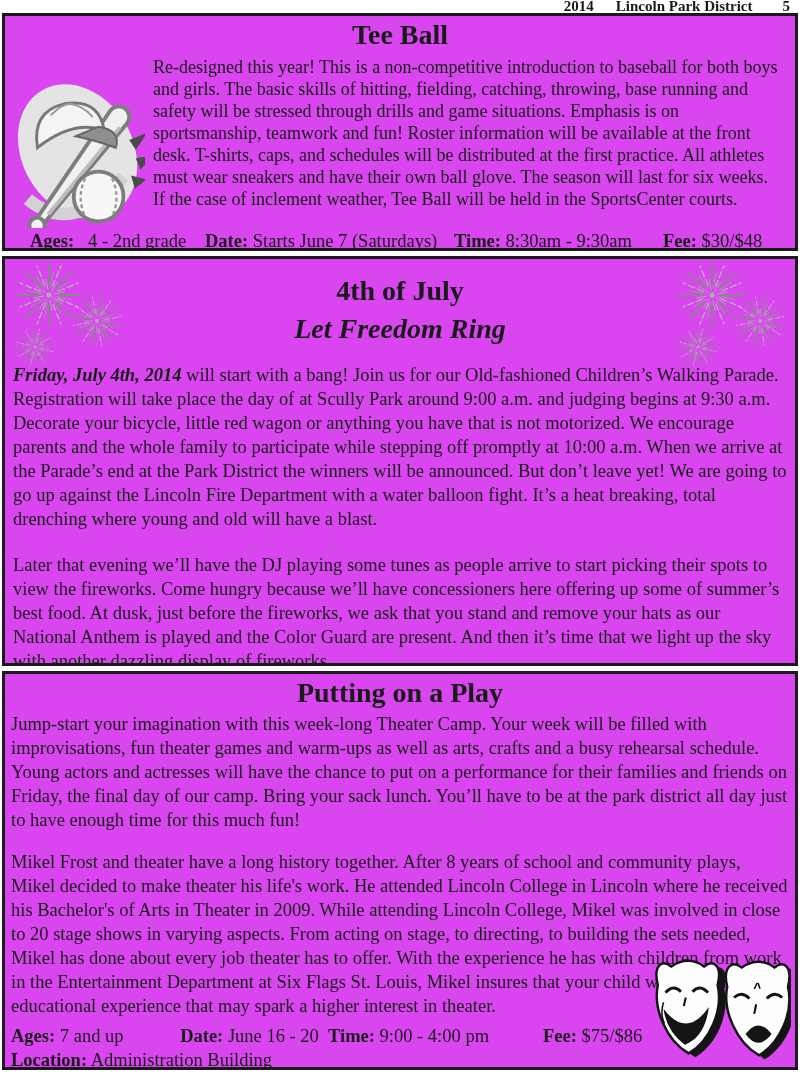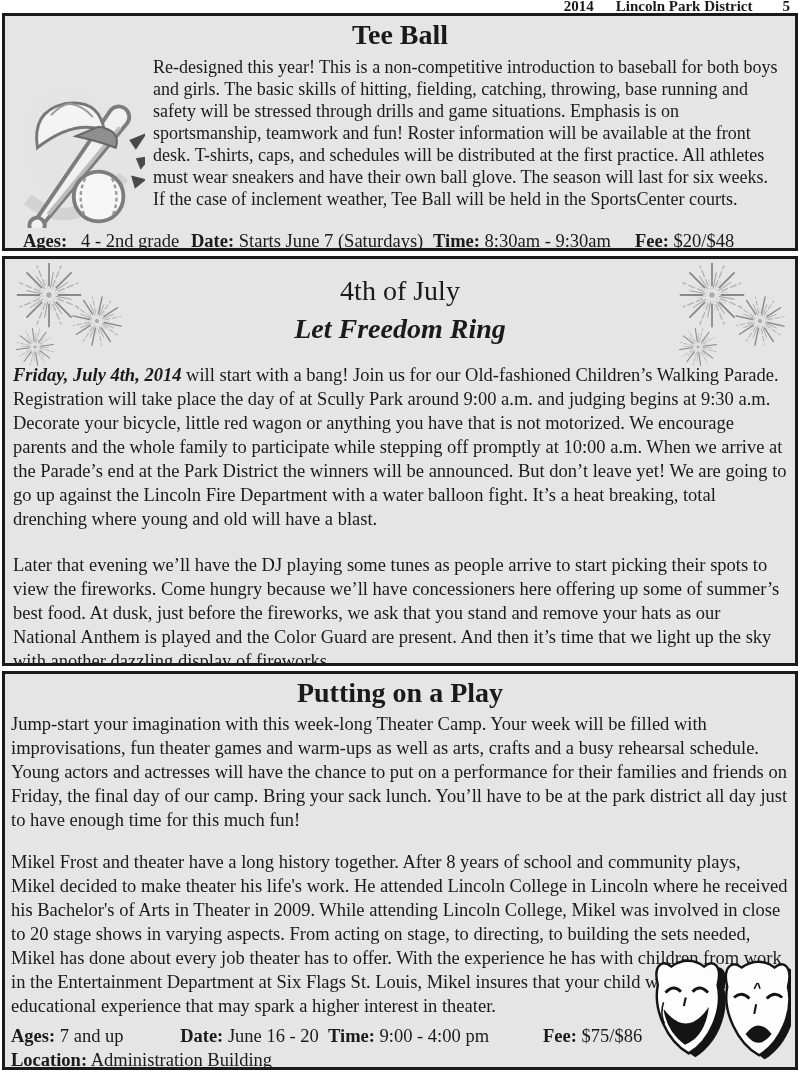--- a/index.html
+++ b/index.html
@@ -10,47 +10,47 @@
   }
   
   .pagehead{
     height:13px;display:flex;justify-content:flex-end;align-items:flex-start;
     font-weight:bold;font-size:15px;line-height:13px;padding-right:10px;
   }
   .pagehead .yr{margin-right:22px;}
   .pagehead .pg{margin-left:30px;}
   
   .box{
-    margin:0 2px 5px 2px;border:3px solid #1a1a1a;background:#e5e5e5;
+    margin:0 2px 5px 2px;border:3px solid #1a1a1a;background:#d946ef;
     position:relative;box-sizing:border-box;overflow:hidden;
   }
   .box1{height:238px;}
   .box2{height:410px;}
   .box3{height:399px;}
   h1.sect{
     text-align:center;font-size:28px;line-height:34px;margin:2px 0 0 0;
     font-weight:bold;
   }
   
   .tb-art{float:left;width:132px;height:172px;margin:4px 8px 2px 8px;}
   .tb-body{
     font-size:18px;line-height:22px;margin:4px 12px 0 0;text-align:left;padding-left:36px;
   }
   .metaline{
     clear:both;font-size:18.5px;line-height:22px;margin-top:8px;
     padding-left:18px;white-space:nowrap;
   }
-  .metaline .pair{display:inline-block;}
+  .metaline .pair{display:inline-block;margin-left:7px;}
   .metaline b{font-weight:bold;}
   .m1-0{width:168px;} .m1-1{width:242px;} .m1-2{width:202px;}
   
   .fw{position:absolute;top:4px;width:115px;height:105px;}
   .fw-left{left:6px;} .fw-right{right:6px;}
   .j4-title{
-    text-align:center;font-size:28px;line-height:36px;font-weight:normal;
+    text-align:center;font-size:28px;line-height:36px;font-weight:bold;
     margin:14px 0 0 0;
   }
   .j4-sub{
     text-align:center;font-size:28px;line-height:36px;font-weight:bold;
     font-style:italic;margin:2px 0 0 0;
   }
   .j4-para{font-size:18.5px;line-height:24px;margin:16px 8px 0 8px;}
   .j4-para + .j4-para{margin-top:22px;}
   .lead{font-weight:bold;font-style:italic;}
   
@@ -89,21 +89,21 @@
     <path d="M88,74 Q112,78 106,96 Q84,88 64,84 Z" fill="#8f8f8f" stroke="#666666" stroke-width="2"></path>
     <circle cx="88" cy="147" r="26" fill="#f7f7f7" stroke="#7d7d7d" stroke-width="4"></circle>
     <path d="M74,128 Q65,147 73,166" stroke="#9a9a9a" stroke-width="2.5" fill="none" stroke-dasharray="4 3"></path>
     <path d="M102,128 Q111,147 103,166" stroke="#9a9a9a" stroke-width="2.5" fill="none" stroke-dasharray="4 3"></path>
     <path d="M120,88 L139,80 L127,98 Z" fill="#4a4a4a"></path>
     <path d="M127,107 L144,104 L132,119 Z" fill="#4a4a4a"></path>
     <path d="M122,125 L138,129 L126,139 Z" fill="#4a4a4a"></path>
   </svg>
   <p class="tb-body">Re-designed this year! This is a non-competitive introduction to baseball for both boys and girls. The basic skills of hitting, fielding, catching, throwing, base running and safety will be stressed through drills and game situations. Emphasis is on sportsmanship, teamwork and fun! Roster information will be available at the front desk. T-shirts, caps, and schedules will be distributed at the first practice. All athletes must wear sneakers and have their own ball glove. The season will last for six weeks. If the case of inclement weather, Tee Ball will be held in the SportsCenter courts.</p>
   <div class="metaline">
-    <span class="pair m1-0"><b>Ages:</b>&nbsp;&nbsp; <span>4 - 2nd grade</span></span><span class="pair m1-1"><b>Date:</b> <span>Starts June 7 (Saturdays)</span></span><span class="pair m1-2"><b>Time:</b> <span>8:30am - 9:30am</span></span><span class="pair"><b>Fee:</b> <span>$20/$48</span></span>
+    <span class="pair m1-0"><b>Ages:</b>&nbsp;&nbsp; <span>4 - 2nd grade</span></span><span class="pair m1-1"><b>Date:</b> <span>Starts June 7 (Saturdays)</span></span><span class="pair m1-2"><b>Time:</b> <span>8:30am - 9:30am</span></span><span class="pair"><b>Fee:</b> <span>$30/$48</span></span>
   </div>
 </div>
 
 <div class="box box2">
   <svg class="fw fw-left" viewBox="0 0 115 105">
     <defs>
       <g id="fw-spoke8">
         <line x1="0" y1="9" x2="0" y2="30"></line>
           <line x1="0" y1="-9" x2="0" y2="-30"></line>
         <line x1="9" y1="0" x2="30" y2="0"></line>

